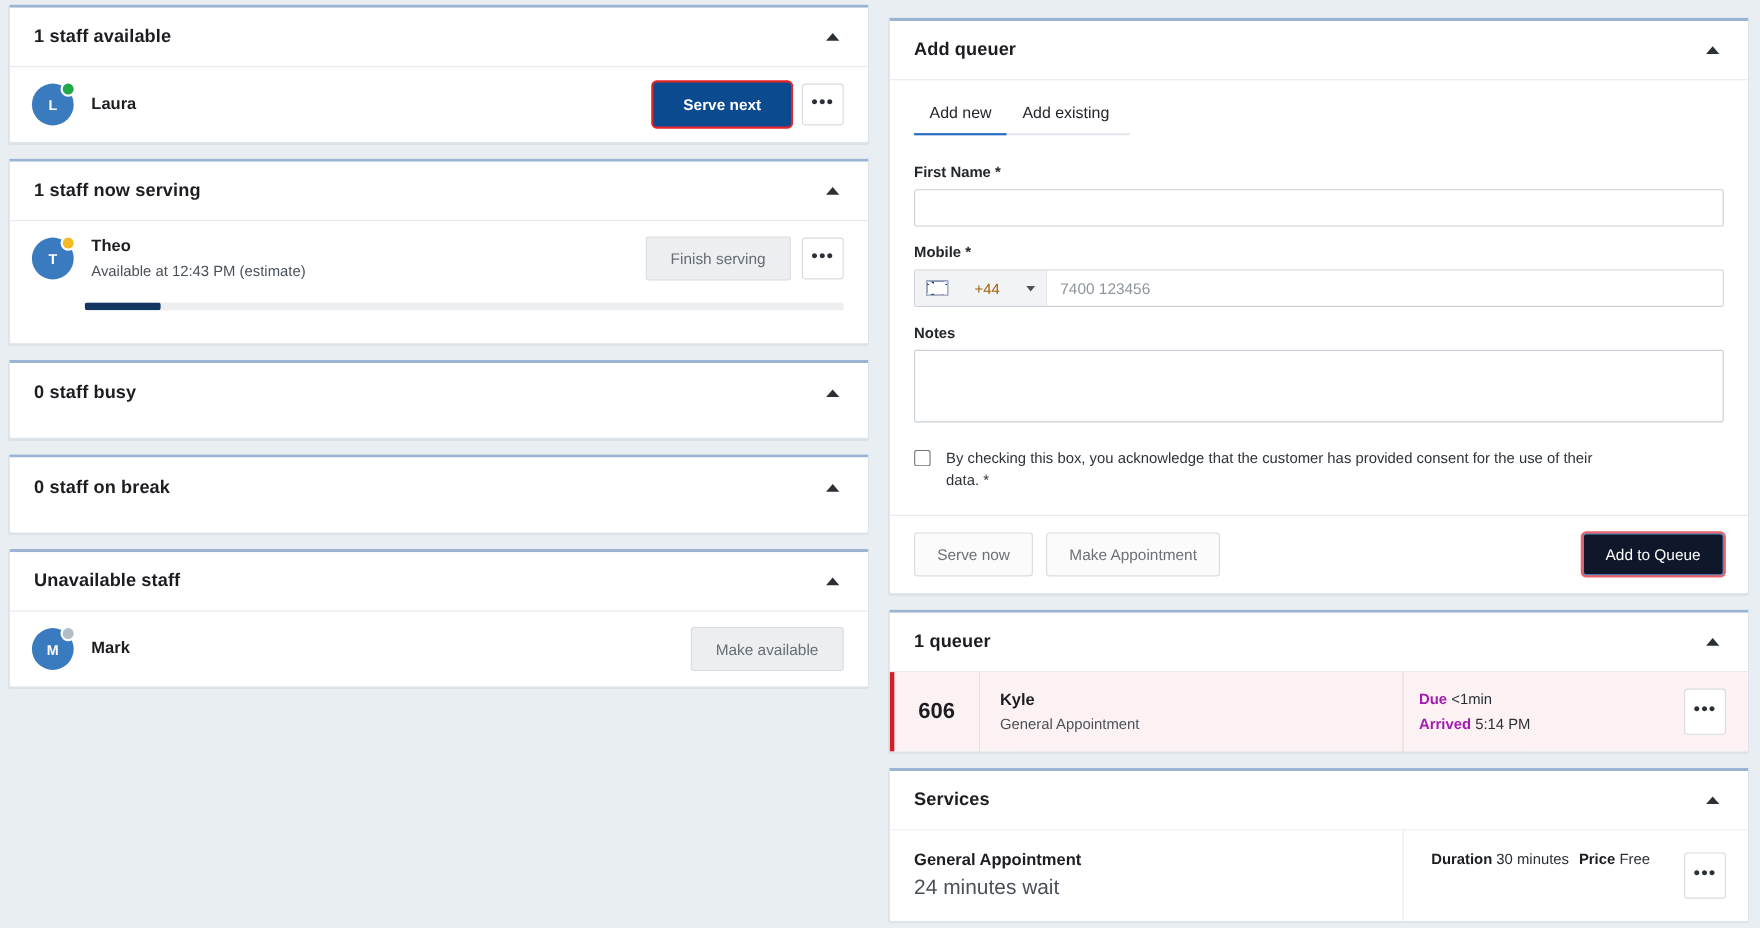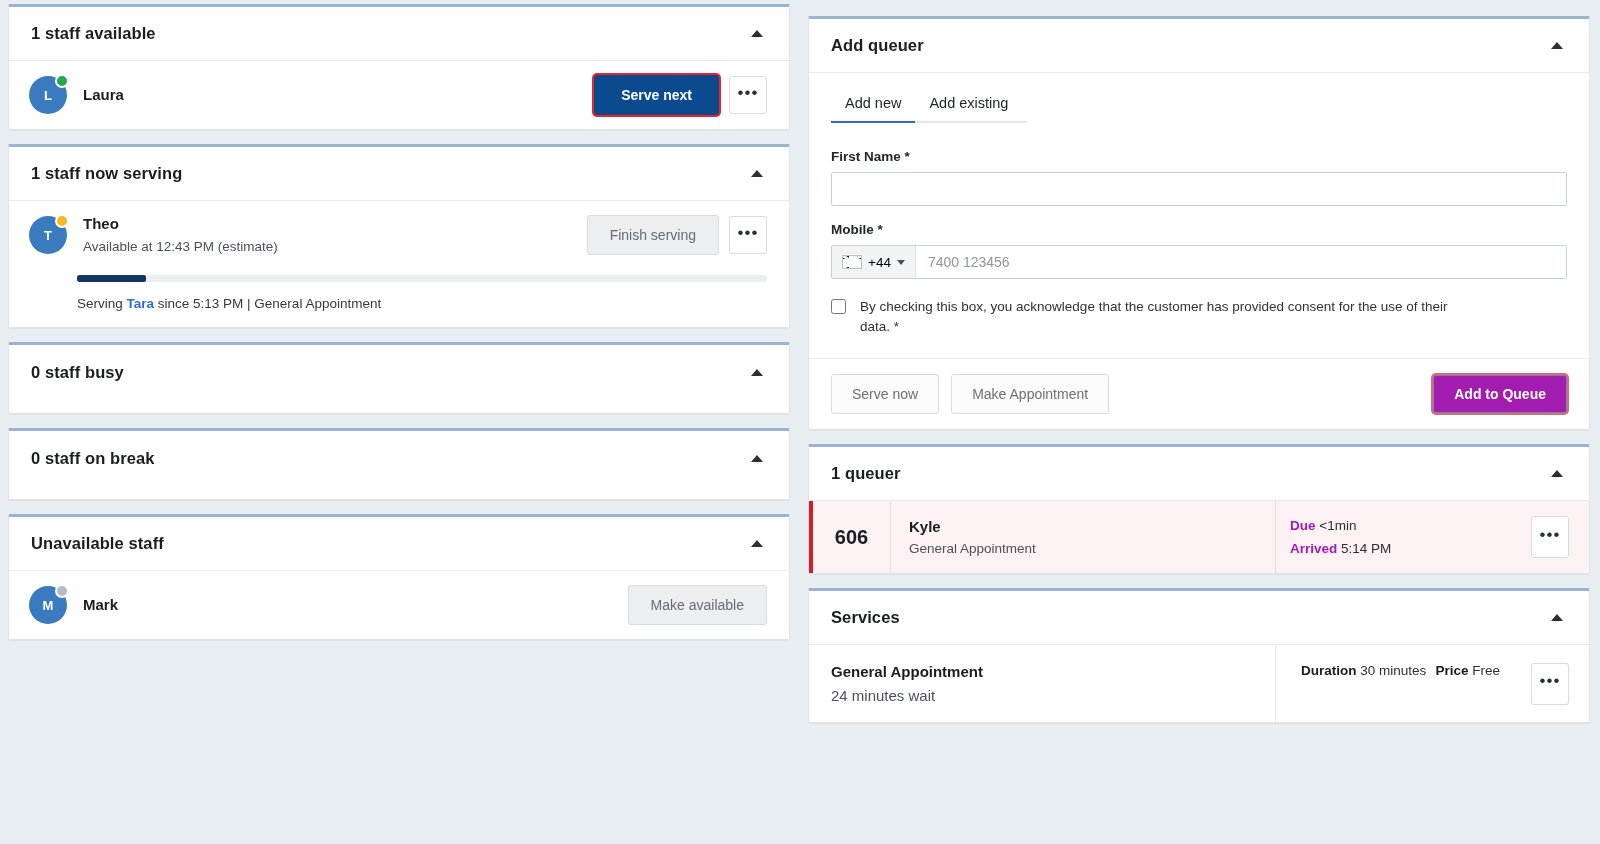--- a/index.html
+++ b/index.html
@@ -198,26 +198,26 @@
   .finput::placeholder { color: #9aa1a9; }
   .phone {
     display: flex;
     border: 1px solid #c9cfd6;
     border-radius: 2px;
     overflow: hidden;
     background: #ffffff;
     height: 34px;
   }
   .dialcode {
-    display: flex; align-items: center; gap: 6px;
+    display: flex; align-items: center; gap: 24px;
     background: #f2f3f5;
     border-right: 1px solid #dfe3e8;
     padding: 0 10px;
     font-size: 13.5px;
-    color: #000000;
+    color: #a16207;
     cursor: pointer;
   }
   .flag {
     width: 20px; height: 14px;
     position: relative;
     background: #00247d;
     border: 1px solid #bcc3cb;
     overflow: hidden;
     flex: 0 0 20px;
   }
@@ -281,24 +281,24 @@
   }
   .form-foot {
     border-top: 1px solid #e7eaee;
     padding: 15px 22px;
     display: flex;
     align-items: center;
   }
   .foot-left { display: flex; gap: 12px; }
   .foot-right { margin-left: auto; }
   .btn-submit {
-    background: #a21caf;
+    background: #0f172a;
     border: 1px solid #5b8cc4;
     color: #ffffff;
-    font-weight: 700;
+    font-weight: 400;
     font-size: 14px;
     padding: 10px 20px;
     border-radius: 3px;
     box-shadow: 0 0 0 2px #e8636b;
     cursor: pointer;
   }
 
   
   .queuer-row {
     display: flex;
@@ -340,21 +340,21 @@
     align-items: stretch;
     min-height: 76px;
     background: #fff;
   }
   .svc-main {
     flex: 1 1 auto;
     padding: 18px 22px;
     display: flex; flex-direction: column; justify-content: center;
   }
   .svc-name { font-size: 15px; font-weight: 700; color: #1b1d21; }
-  .svc-wait { font-size: 15px; color: #4a5159; margin-top: 7px; }
+  .svc-wait { font-size: 19px; color: #4a5159; margin-top: 7px; }
   .svc-side {
     width: 250px; flex: 0 0 250px;
     border-left: 1px solid #e7eaee;
     padding: 18px 14px;
     display: flex; flex-direction: row; justify-content: center; gap: 9px;
   }
   .svc-side div { font-size: 13.5px; color: #2b3037; }
   .svc-side b { font-weight: 700; color: #1b1d21; }
   .svc-kebab { display: flex; align-items: center; padding: 0 20px 0 6px; }
 </style>
@@ -404,23 +404,20 @@
           <div class="staff-sub">Available at 12:43 PM (estimate)</div>
         </div>
         <div class="row-actions">
           <button class="btn btn-muted">Finish serving</button>
           <button class="btn btn-kebab">•••</button>
         </div>
       </div>
       <div class="serving-block">
         <div class="progress">
           <span id="serve-progress" style="width: 10%;"></span>
-        </div>
-        <div class="serving-line">
-          <span>Serving </span><a href="#">Tara</a><span> since 5:13 PM | General Appointment</span>
         </div>
       </div>
     </div>
 
     <div class="card">
       <div class="card-head" style="border-bottom:none;">
         <span class="card-title">0 staff busy</span>
         <span class="chev">
             <i></i>
           </span>
@@ -494,20 +491,26 @@
                     <span class="cross-h"></span>
                   </span>
                 <span>+44</span>
                 <span class="caret"></span>
               </div>
               <input type="text" placeholder="7400 123456" style="">
             </div>
           </div>
         </div>
 
+        <div class="frow" style="margin-bottom:0;">
+          <div class="fgroup">
+            <label class="flabel">Notes</label>
+            <textarea class="ftextarea" placeholder="" style=""></textarea>
+          </div>
+        </div>
 
         <div class="consent">
           <input type="checkbox" style="">
           <span class="consent-text">By checking this box, you acknowledge that the customer has provided consent for the use of their data. *</span>
         </div>
       </div>
 
       <div class="form-foot">
         <div class="foot-left">
           <button class="btn btn-ghost">Serve now</button>

